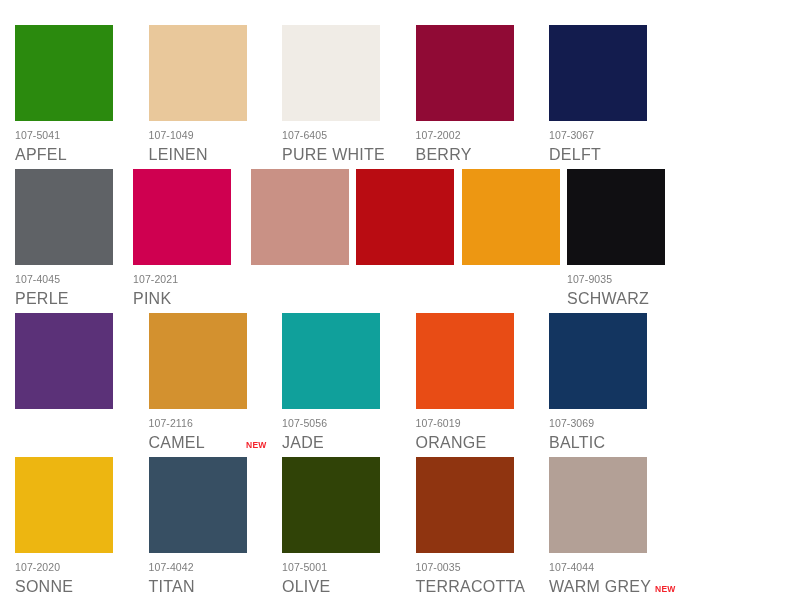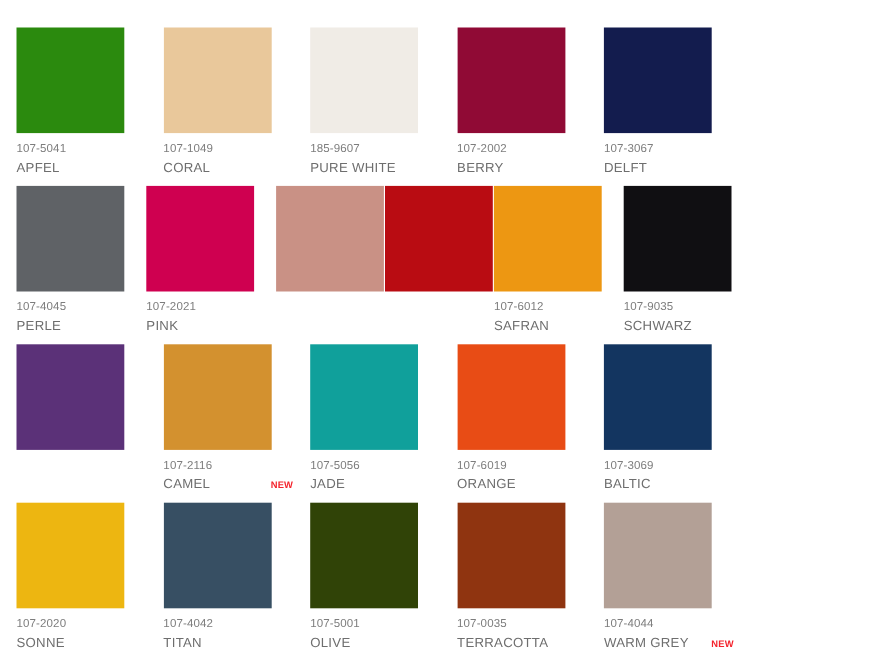--- a/index.html
+++ b/index.html
@@ -63,21 +63,21 @@
   .swatch-name-line {
     display: flex;
     flex-direction: row;
     align-items: baseline;
     justify-content: space-between;
     margin-top: 3px;
     width: 118px;
   }
 
   .swatch-name {
-    font-size: 12px;
+    font-size: 16px;
     letter-spacing: 0.25px;
     color: #6e6e6e;
     white-space: nowrap;
   }
 
   .swatch-badge {
     font-size: 8.5px;
     font-weight: bold;
     letter-spacing: 0.2px;
     color: #f4232c;
@@ -100,28 +100,28 @@
           <div class="swatch-name-line">
             <span class="swatch-name">APFEL</span>
           </div>
         </div>
       </div>
       <div class="swatch-cell">
         <div class="swatch-chip" style="background-color: rgb(233, 200, 155);"></div>
         <div class="swatch-meta">
           <span class="swatch-code">107-1049</span>
           <div class="swatch-name-line">
-            <span class="swatch-name">CORAL</span>
+            <span class="swatch-name">LEINEN</span>
           </div>
         </div>
       </div>
       <div class="swatch-cell">
         <div class="swatch-chip" style="background-color: rgb(240, 236, 230);"></div>
         <div class="swatch-meta">
-          <span class="swatch-code">185-9607</span>
+          <span class="swatch-code">107-6405</span>
           <div class="swatch-name-line">
             <span class="swatch-name">PURE WHITE</span>
           </div>
         </div>
       </div>
       <div class="swatch-cell">
         <div class="swatch-chip" style="background-color: rgb(144, 10, 53);"></div>
         <div class="swatch-meta">
           <span class="swatch-code">107-2002</span>
           <div class="swatch-name-line">
@@ -159,26 +159,20 @@
         </div>
       </div>
       <div class="swatch-cell">
         <div class="swatch-chip" style="background-color: rgb(201, 145, 133);"></div>
       </div>
       <div class="swatch-cell">
         <div class="swatch-chip" style="background-color: rgb(185, 12, 18);"></div>
       </div>
       <div class="swatch-cell">
         <div class="swatch-chip" style="background-color: rgb(237, 151, 18);"></div>
-        <div class="swatch-meta">
-          <span class="swatch-code">107-6012</span>
-          <div class="swatch-name-line">
-            <span class="swatch-name">SAFRAN</span>
-          </div>
-        </div>
       </div>
       <div class="swatch-cell">
         <div class="swatch-chip" style="background-color: rgb(16, 15, 18);"></div>
         <div class="swatch-meta">
           <span class="swatch-code">107-9035</span>
           <div class="swatch-name-line">
             <span class="swatch-name">SCHWARZ</span>
           </div>
         </div>
       </div>

